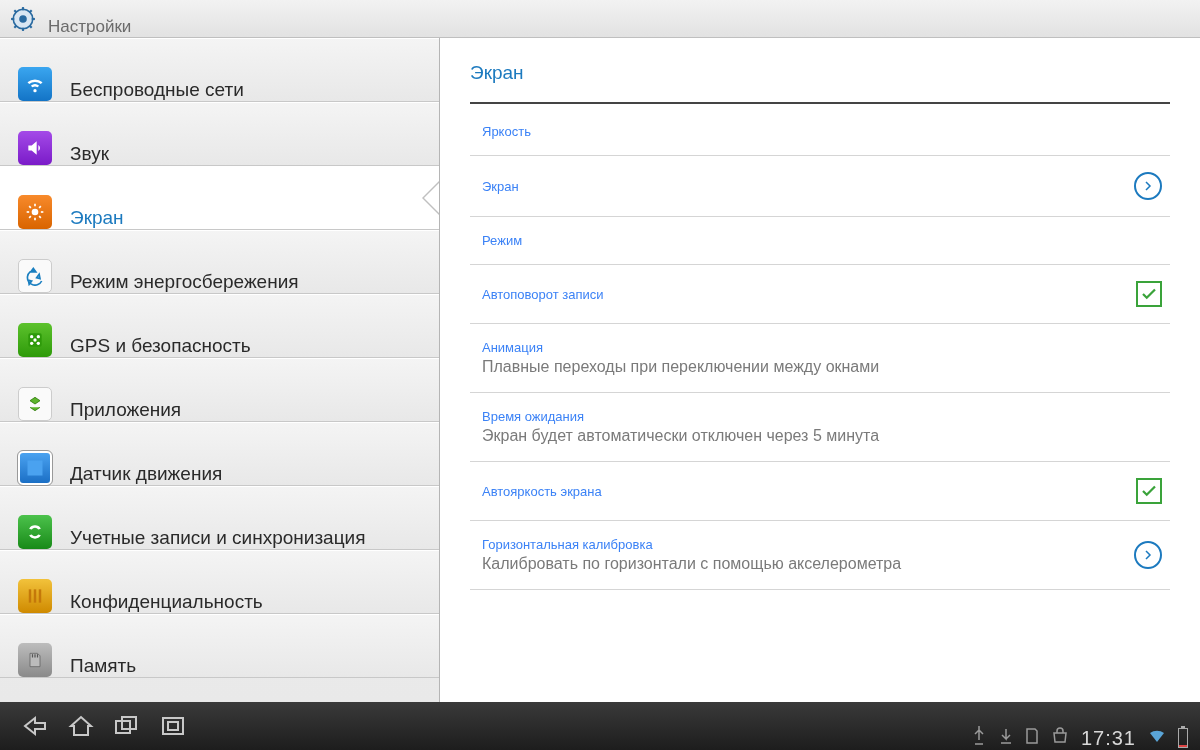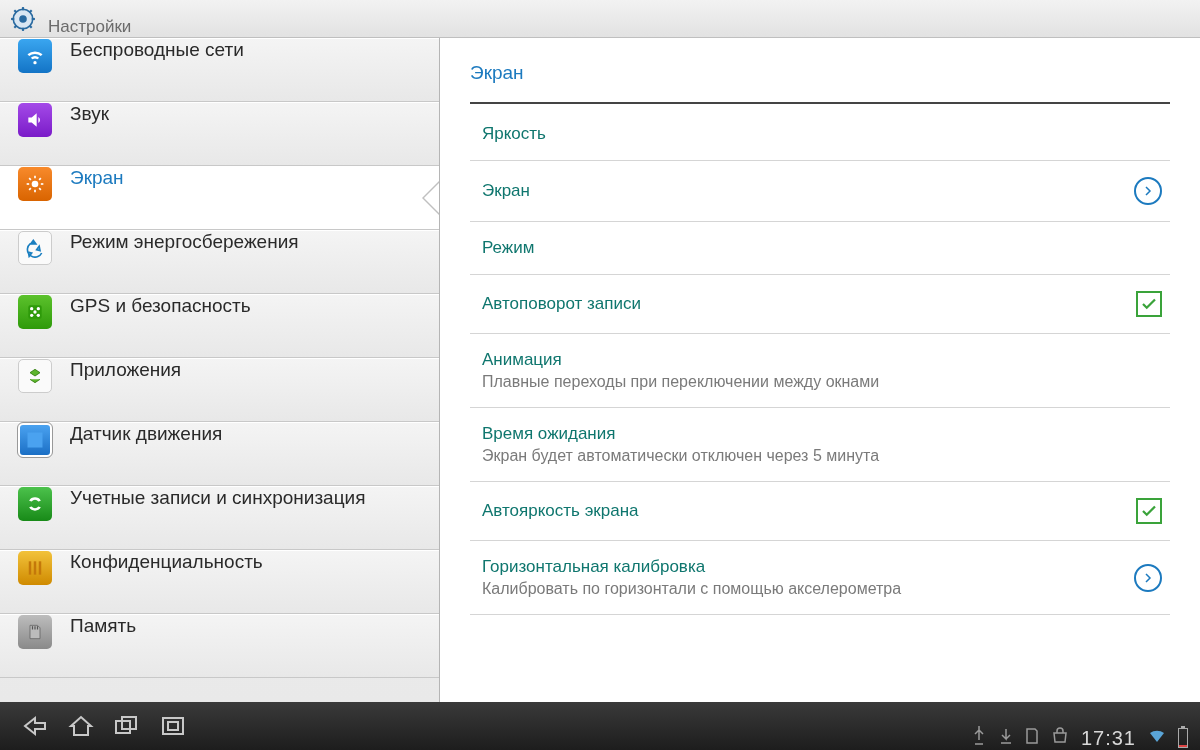--- a/index.html
+++ b/index.html
@@ -35,21 +35,21 @@
 
   
   .sidebar {
     width: 440px;
     background: linear-gradient(#f2f2f2, #e9e9e9);
     border-right: 1px solid #b5b5b5;
     overflow-y: hidden;
   }
   .nav-item {
     height: 64px;
-    display: flex; align-items: flex-start;
+    display: flex; align-items: flex-end;
     padding: 0 18px;
     border-bottom: 1px solid #c8c8c8;
     border-top: 1px solid #ffffff;
     background: linear-gradient(#f4f4f4, #e8e8e8);
     position: relative;
     cursor: pointer;
   }
   .nav-item .icon {
     width: 34px; height: 34px;
     margin-right: 18px;
@@ -104,21 +104,21 @@
   }
   .row {
     display: flex; align-items: center;
     justify-content: space-between;
     padding: 16px 8px 16px 12px;
     border-bottom: 1px solid #d5d5d5;
     cursor: pointer;
   }
   .row .txt { flex: 1; }
   .row .title-t {
-    font-size: 17px; color: #0f766e;
+    font-size: 13px; color: #3b82f6;
   }
   .row .sub {
     font-size: 16px; color: #7a7a7a;
     margin-top: 3px;
   }
   .arrow-btn {
     width: 28px; height: 28px;
     border: 2px solid #1c7abf;
     border-radius: 50%;
     display: flex; align-items: center; justify-content: center;

